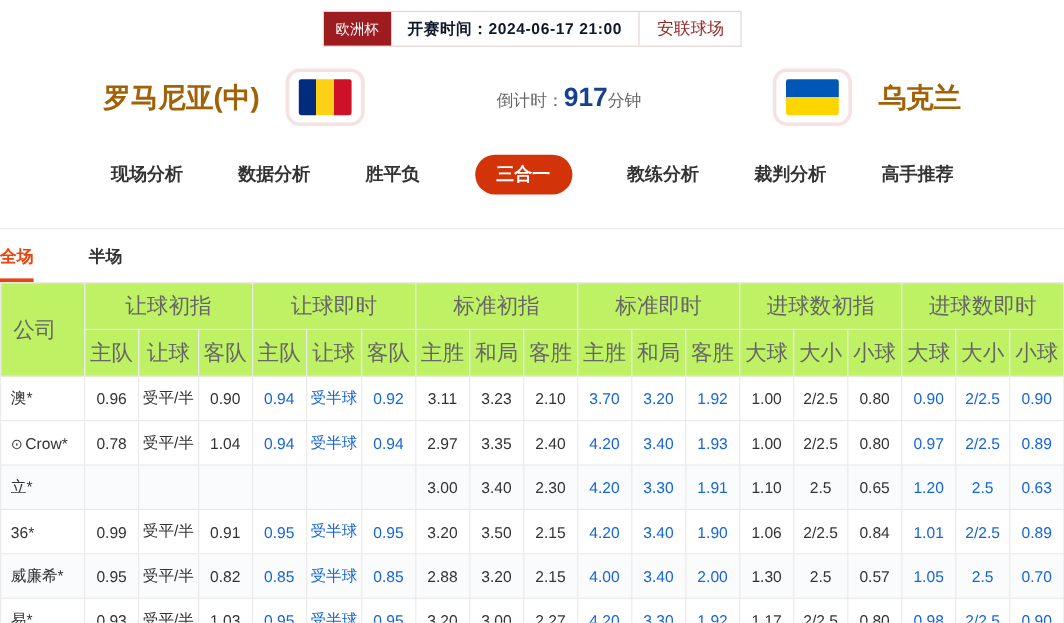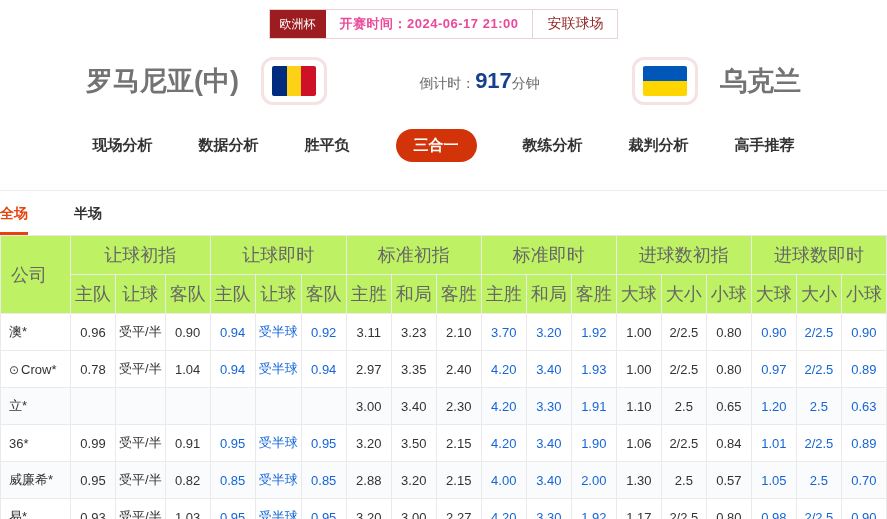--- a/index.html
+++ b/index.html
@@ -8,27 +8,27 @@
     background:#fff;
     font-family:"Liberation Sans","DejaVu Sans",sans-serif;
     color:#333;
     overflow:hidden;
   }
 
   
   .top-strip { display:flex; justify-content:center; margin-top:9px;text-align:center; }
   .top-box { display:inline-flex; align-items:stretch; border:1px solid #e8d3d3; background:#fff; }
   .league-badge { background:#9c1c20; color:#fff; font-size:12px; padding:5px 10px; display:flex; align-items:center; }
-  .kickoff { color:#ec4899; font-weight:bold; font-size:13px; padding:5px 14px; display:flex; align-items:center; letter-spacing:0.5px; }
+  .kickoff { color:#0f172a; font-weight:bold; font-size:13px; padding:5px 14px; display:flex; align-items:center; letter-spacing:0.5px; }
   .venue { color:#932727; font-size:14px; padding:5px 14px; border-left:1px solid #e8d3d3; display:flex; align-items:center; }
 
   
   .teams-row { display:flex; align-items:center; justify-content:space-between; padding:0 86px; margin-top:18px; }
   .team { display:flex; align-items:center; gap:22px; }
-  .team-name { font-size:27px; font-weight:bold; color:#737373; }
+  .team-name { font-size:23px; font-weight:bold; color:#a16207; }
   .flag-wrap { border:3px solid #f6e2e2; border-radius:12px; padding:6px 8px; background:#fff; line-height:0; }
   .flag { width:44px; height:30px; border-radius:2px; display:inline-block; }
   .flag-ro { background:linear-gradient(to right,#002b7f 0 33.4%,#fcd116 33.4% 66.7%,#ce1126 66.7% 100%); }
   .flag-ua { background:linear-gradient(to bottom,#0057b7 0 50%,#ffd500 50% 100%); }
   .countdown { display:flex; align-items:baseline; }
   .cd-label,.cd-unit { font-size:14px; color:#666; }
   .cd-value { font-size:22px; font-weight:bold; color:#17418f; }
 
   
   .nav { display:flex; justify-content:center; align-items:center; gap:46px; margin-top:24px; padding-bottom:28px; border-bottom:1px solid #ececec; }

